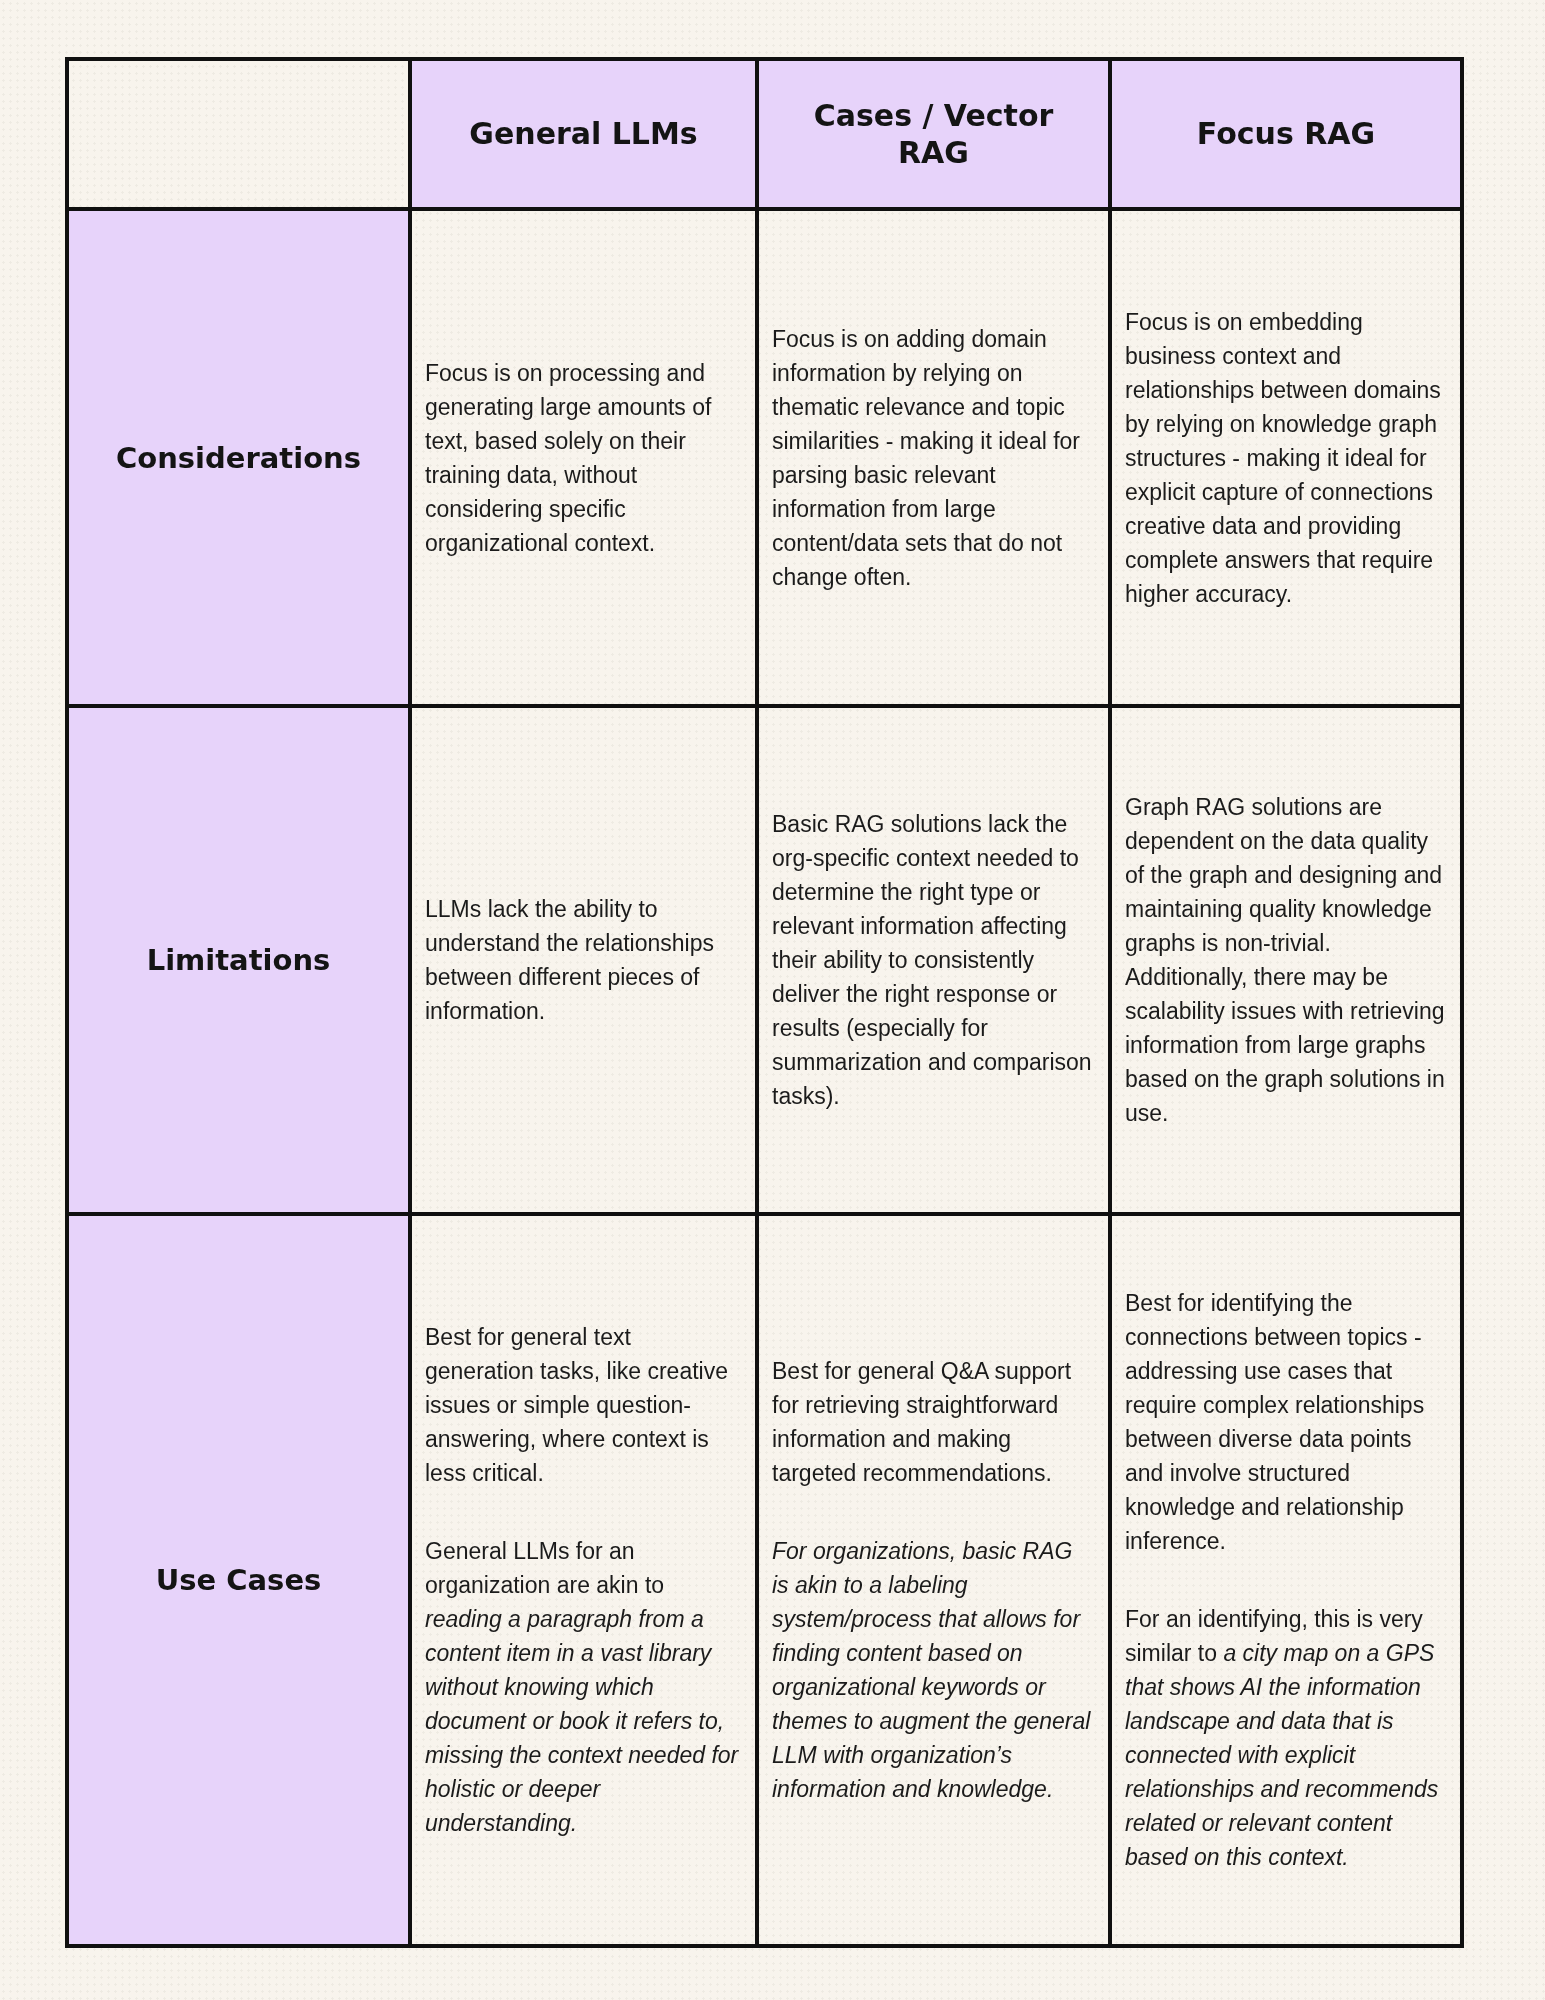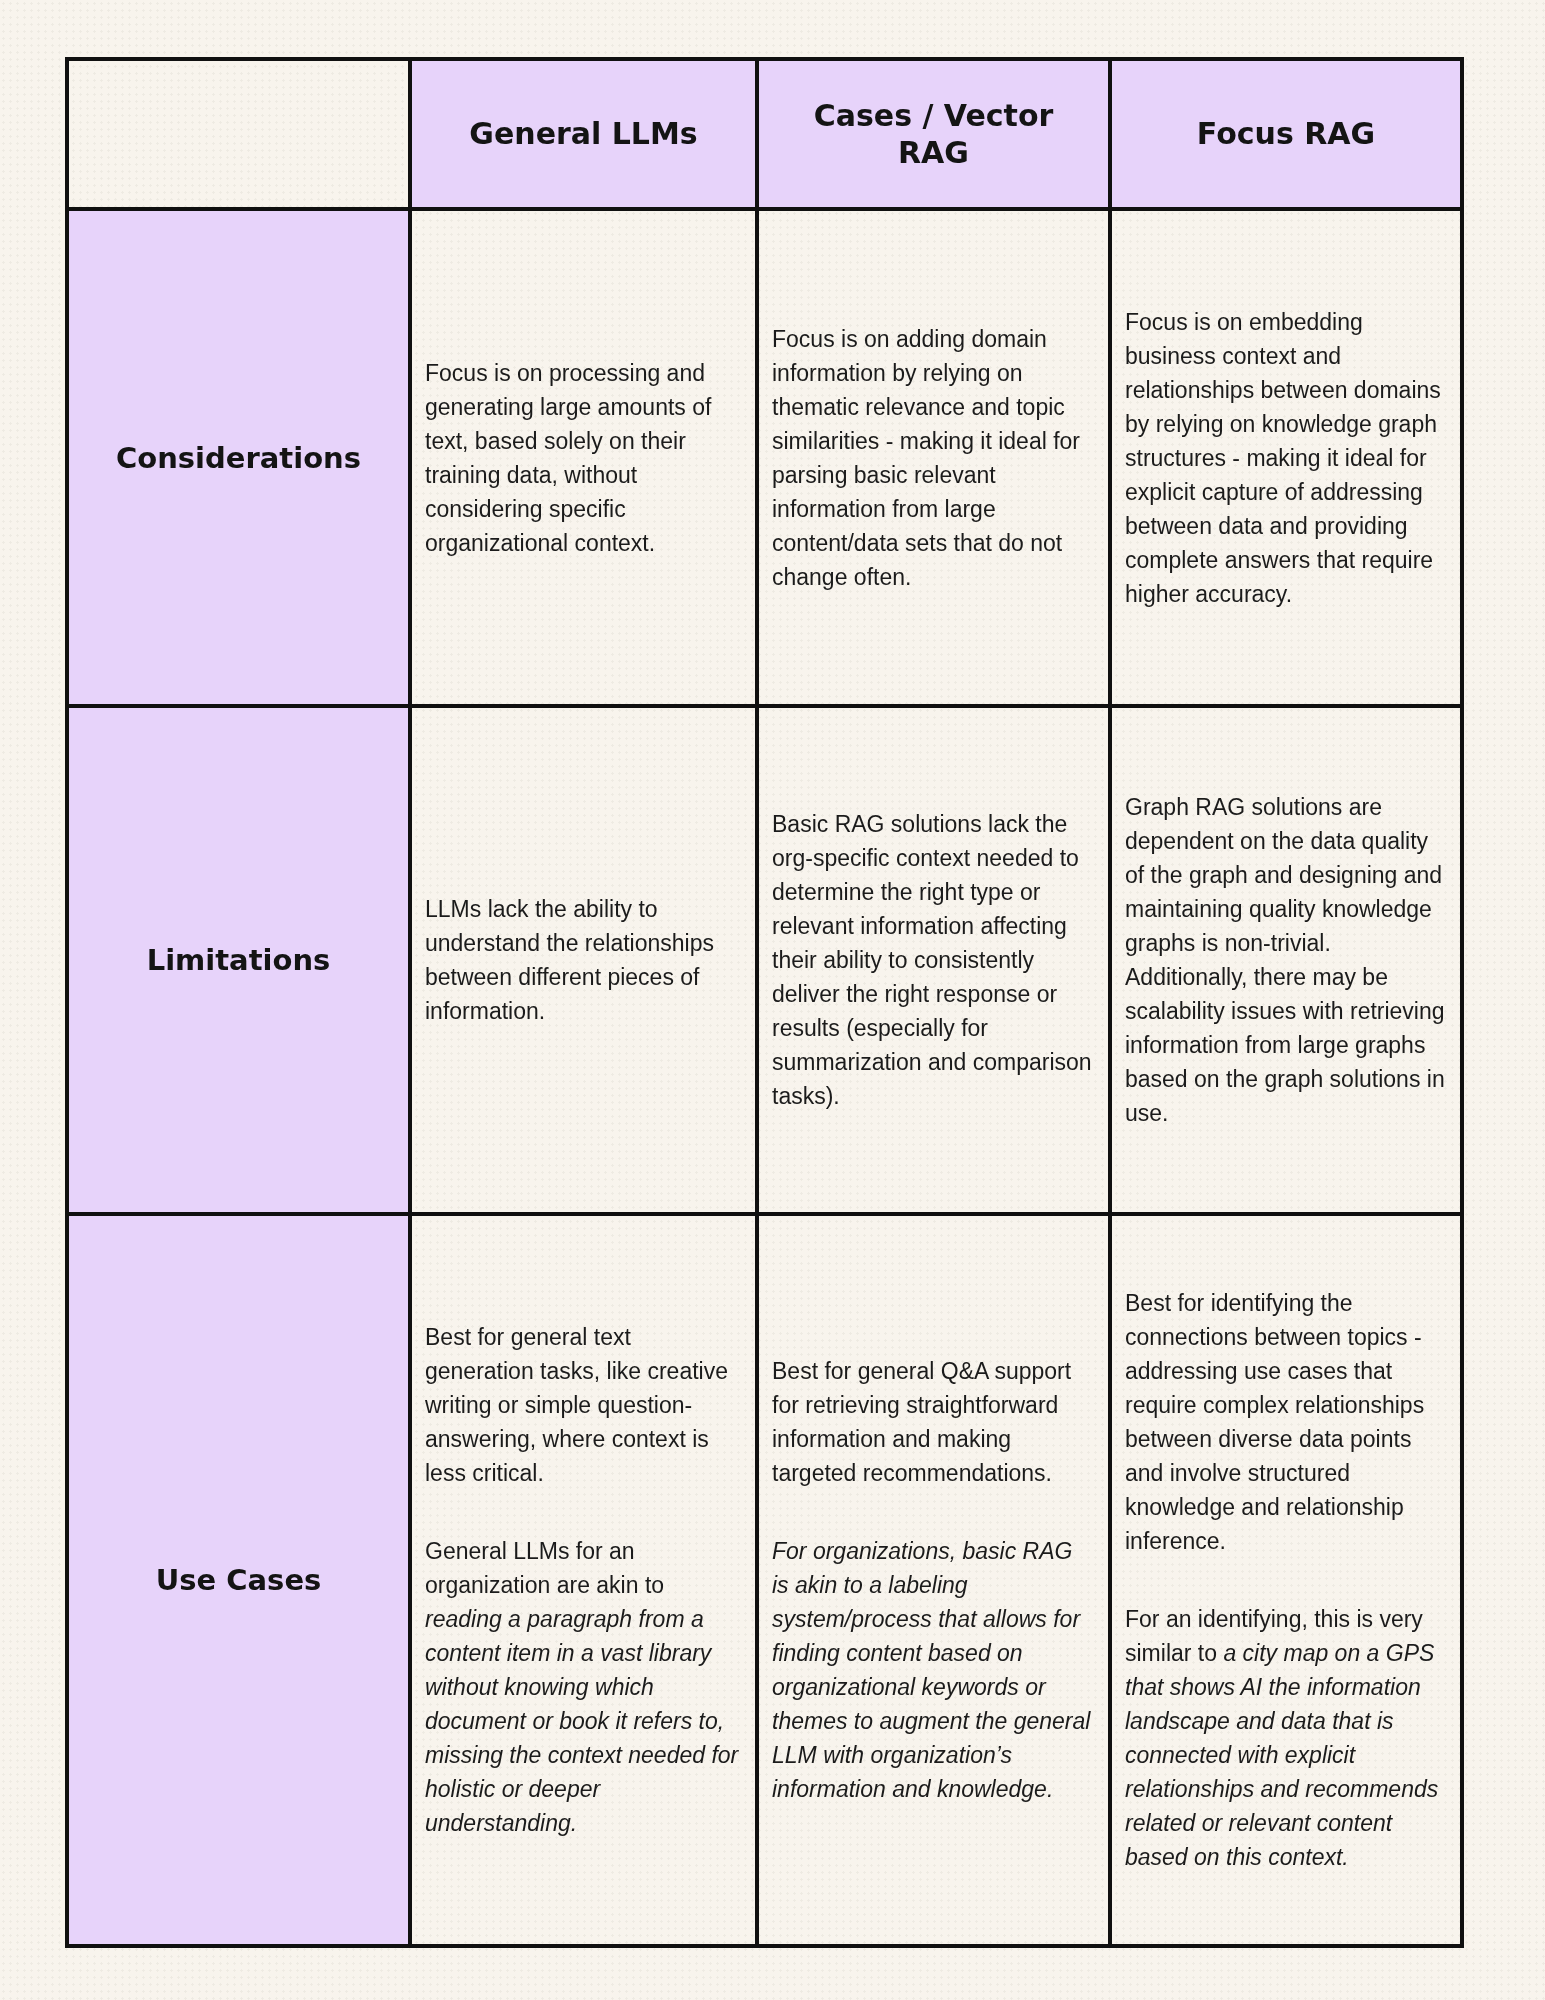--- a/index.html
+++ b/index.html
@@ -85,39 +85,39 @@
     <tbody>
       <tr class="r0">
         <th class="rowlabel">Considerations</th>
         <td class="cell">
             <p><span>Focus is on processing and generating large amounts of text, based solely on their training data, without considering specific organizational context.</span></p>
           </td>
         <td class="cell">
             <p><span>Focus is on adding domain information by relying on thematic relevance and topic similarities - making it ideal for parsing basic relevant information from large content/data sets that do not change often.</span></p>
           </td>
         <td class="cell">
-            <p><span>Focus is on embedding business context and relationships between domains by relying on knowledge graph structures - making it ideal for explicit capture of addressing between data and providing complete answers that require higher accuracy.</span></p>
+            <p><span>Focus is on embedding business context and relationships between domains by relying on knowledge graph structures - making it ideal for explicit capture of connections creative data and providing complete answers that require higher accuracy.</span></p>
           </td>
       </tr>
       <tr class="r1">
         <th class="rowlabel">Limitations</th>
         <td class="cell">
             <p><span>LLMs lack the ability to understand the relationships between different pieces of information.</span></p>
           </td>
         <td class="cell">
             <p><span>Basic RAG solutions lack the org-specific context needed to determine the right type or relevant information affecting their ability to consistently deliver the right response or results (especially for summarization and comparison tasks).</span></p>
           </td>
         <td class="cell">
             <p><span>Graph RAG solutions are dependent on the data quality of the graph and designing and maintaining quality knowledge graphs is non-trivial. Additionally, there may be scalability issues with retrieving information from large graphs based on the graph solutions in use.</span></p>
           </td>
       </tr>
       <tr class="r2">
         <th class="rowlabel">Use Cases</th>
         <td class="cell">
-            <p><span>Best for general text generation tasks, like creative writing or simple question-answering, where context is less critical.</span></p>
+            <p><span>Best for general text generation tasks, like creative issues or simple question-answering, where context is less critical.</span></p>
             <p><span>General LLMs for an organization are akin to </span><span class="it">reading a paragraph from a content item in a vast library without knowing which document or book it refers to, missing the context needed for holistic or deeper understanding.</span></p>
           </td>
         <td class="cell">
             <p><span>Best for general Q&amp;A support for retrieving straightforward information and making targeted recommendations.</span></p>
             <p><span class="it">For organizations, basic RAG is akin to a labeling system/process that allows for finding content based on organizational keywords or themes to augment the general LLM with organization’s information and knowledge.</span></p>
           </td>
         <td class="cell">
             <p><span>Best for identifying the connections between topics - addressing use cases that require complex relationships between diverse data points and involve structured knowledge and relationship inference.</span></p>
             <p><span>For an identifying, this is very similar to </span><span class="it">a city map on a GPS that shows AI the information landscape and data that is connected with explicit relationships and recommends related or relevant content based on this context.</span></p>
           </td>

